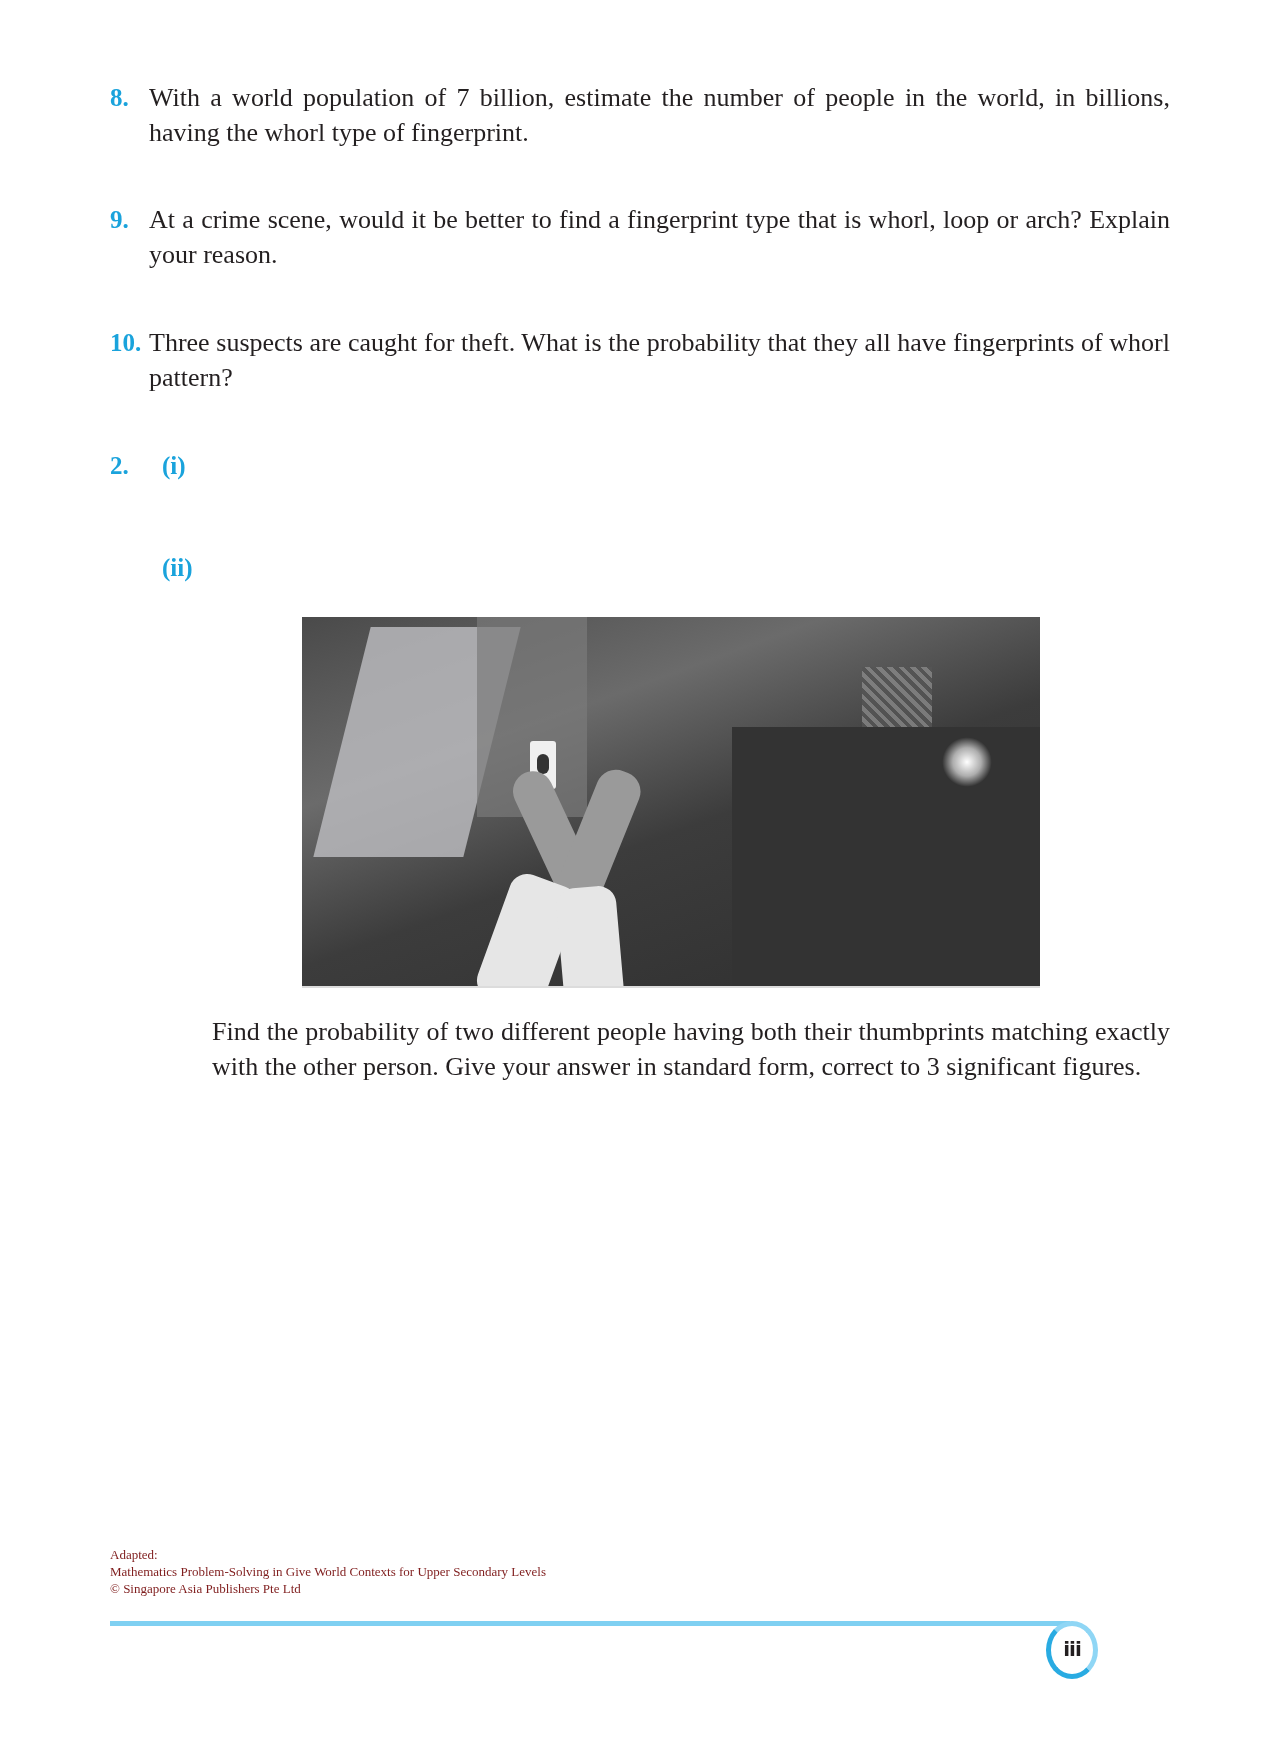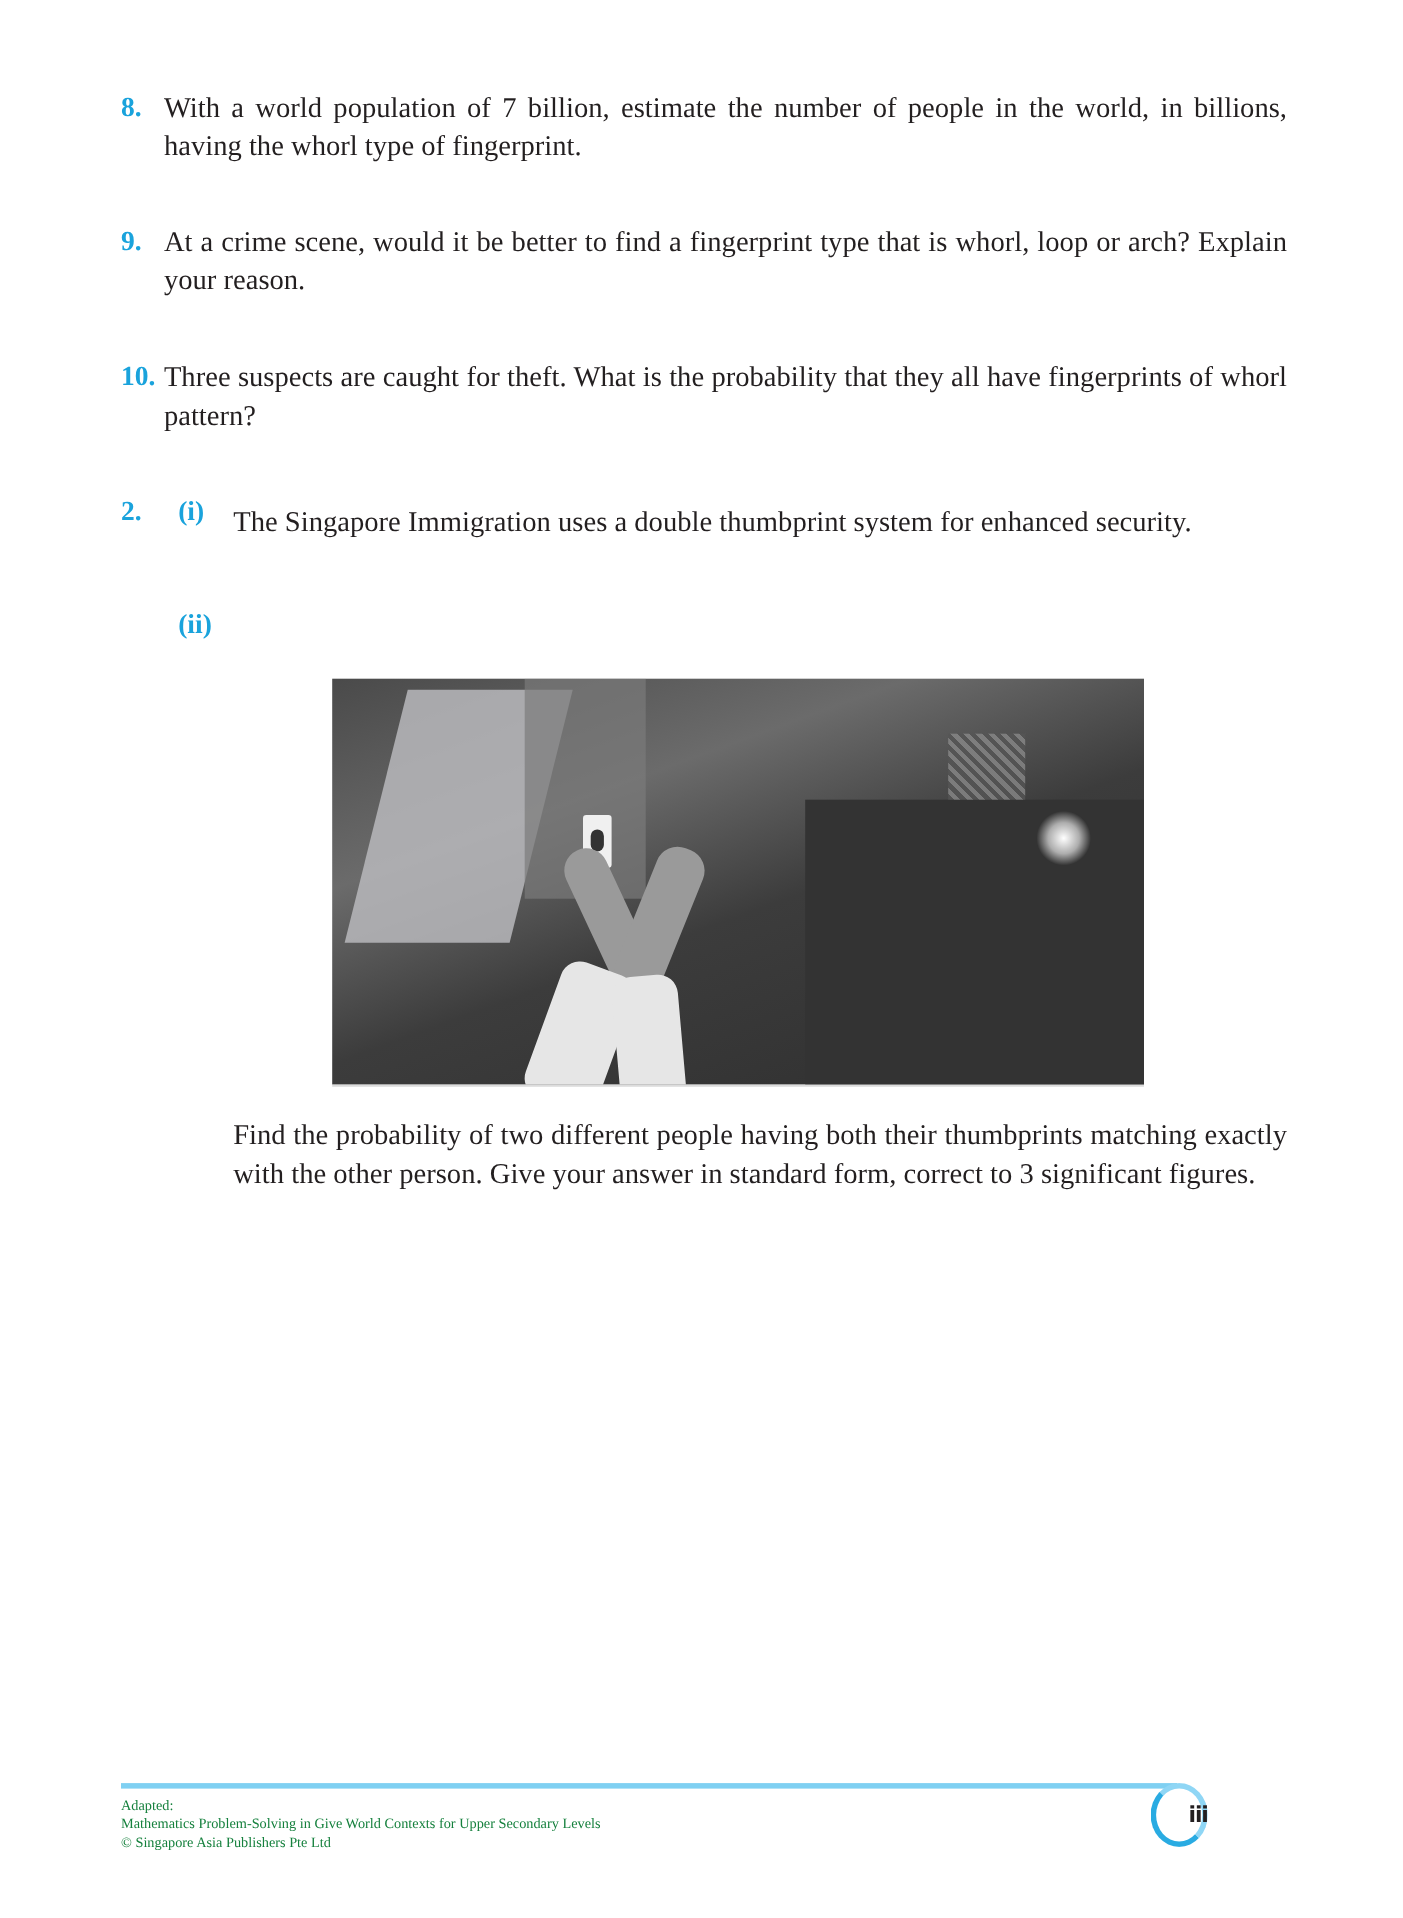--- a/index.html
+++ b/index.html
@@ -20,25 +20,25 @@
     .photo .scanner { position: absolute; left: 228px; top: 124px; width: 26px; height: 48px; background: #f0f0f0; border-radius: 3px; }
     .photo .scanner::after { content: ""; position: absolute; left: 7px; top: 13px; width: 12px; height: 20px; background: #333; border-radius: 6px; }
     .photo .hand { position: absolute; background: #9a9a9a; border-radius: 20px; }
     .photo .sleeve { position: absolute; background: #e6e6e6; border-radius: 18px; }
     .photo .light { position: absolute; left: 640px; top: 120px; width: 50px; height: 50px; border-radius: 50%;
              background: radial-gradient(circle, #ffffff 0%, rgba(255,255,255,0.6) 40%, rgba(255,255,255,0) 70%); }
     .photo .counter { position: absolute; left: 430px; top: 110px; width: 308px; height: 259px; background: #333; }
     .photo .keypad { position: absolute; left: 560px; top: 50px; width: 70px; height: 60px;
              background: repeating-linear-gradient(45deg, #555 0 4px, #888 4px 8px); opacity: 0.8; }
     .footer-line { position: absolute; left: 110px; top: 1621px; width: 960px; height: 5px; background: #7fd0f2; }
-    .footer-text { position: absolute; left: 110px; top: 1632px; font-size: 13px; line-height: 17px; color: #15803d; }
+    .footer-text { position: absolute; left: 110px; top: 1546px; font-size: 13px; line-height: 17px; color: #7f1d1d; }
     .page-badge { position: absolute; left: 1046px; top: 1621px; width: 58px; height: 62px; }
     .page-badge .ring { position: absolute; left: 0; top: 0; width: 52px; height: 58px; border-radius: 50%;
              border: 5px solid #29abe2; border-top-color: #8fd6f5; border-right-color: #8fd6f5; box-sizing: border-box; background: #fff; }
-    .page-badge .label { position: absolute; left: 0; top: 16px; width: 52px; text-align: right;
+    .page-badge .label { position: absolute; left: 0; top: 16px; width: 52px; text-align: center;
              font-family: "DejaVu Sans", sans-serif; font-weight: bold; font-size: 20px; color: #231f20; letter-spacing: -1px; }
   </style>
 </head>
 <body>
 
 <div class="q" style="top:80px;">
   <span class="num">8.</span>
   <div class="body-text">With a world population of 7 billion, estimate the number of people in the world, in billions, having the whorl type of fingerprint.</div>
 </div>
 
@@ -49,21 +49,20 @@
 
 <div class="q" style="top:325px;">
   <span class="num">10.</span>
   <div class="body-text">Three suspects are caught for theft. What is the probability that they all have fingerprints of whorl pattern?</div>
 </div>
 
 <div class="q" style="top:448px;">
   <span class="num">2.</span>
   <span class="sub" style="top:0;">(i)</span>
   <span class="sub" style="top:102px;">(ii)</span>
-  <div class="sub-text" style="margin-top:9px;">The Singapore Immigration uses a double thumbprint system for enhanced security.</div>
 </div>
 
 <div class="photo">
   <div class="counter"></div>
   <div class="panel"></div>
   <div class="box"></div>
   <div class="keypad"></div>
   <div class="scanner"></div>
   <div class="light"></div>
   <div class="hand" style="left:230px; top:150px; width:40px; height:130px; transform:rotate(-25deg);"></div>

